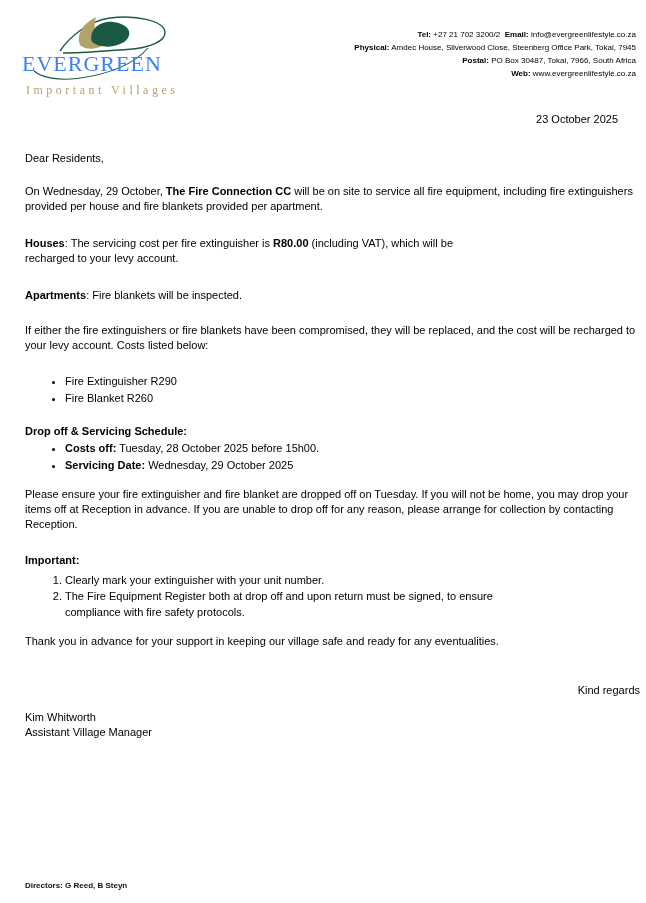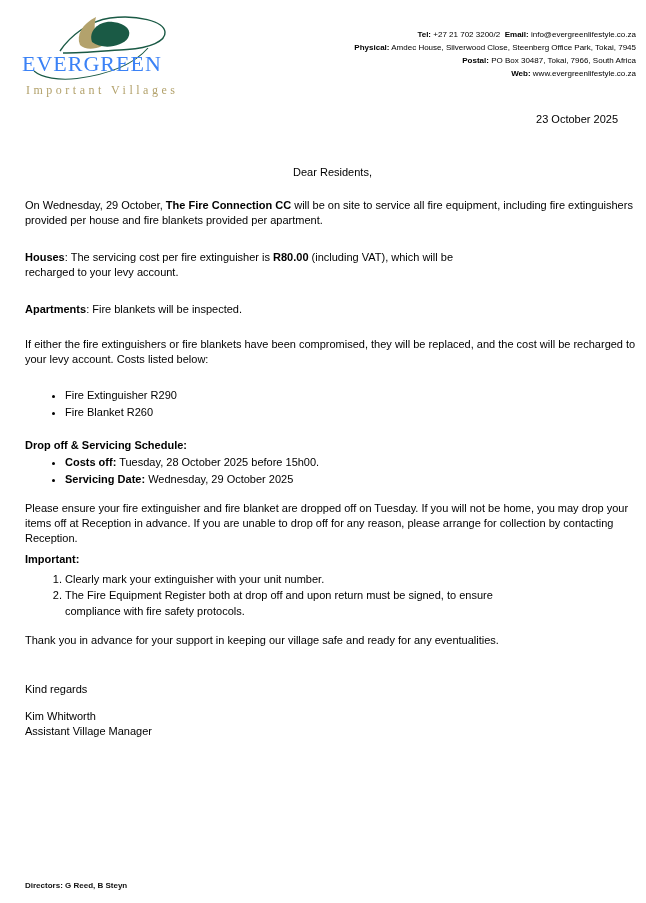--- a/index.html
+++ b/index.html
@@ -35,34 +35,34 @@
     white-space:nowrap;
   }
   .contact-block b { font-weight:bold; }
 
   
   .body-flow {
     position:absolute; left:25px; top:110px; width:615px;
     font-size:11px; line-height:15px;
   }
   .date { text-align:right; margin:2px 22px 0 0; }
-  .salutation { margin-top:38px;text-align:center; }
+  .salutation { margin-top:24px; }
   .subject { margin-top:20px; font-weight:bold; }
   .p-intro { margin-top:18px; }
   .p-houses { margin-top:22px; }
   .p-apartments { margin-top:22px; }
   .p-compromised { margin-top:20px; }
   ul.costs { margin:20px 0 0; padding-left:40px; line-height:17px; list-style:disc outside; }
   .schedule-heading { margin-top:17px; font-weight:bold; }
   ul.schedule { margin:1px 0 0; padding-left:40px; line-height:17px; list-style:disc outside; }
   .p-dropoff { margin-top:13px; }
-  .important-heading { margin-top:6px; font-weight:bold; }
+  .important-heading { margin-top:21px; font-weight:bold; }
   ol.important { margin:4px 0 0; padding-left:40px; line-height:16px; list-style:decimal outside; }
   .p-thanks { margin-top:14px; }
-  .closing { margin-top:34px; }
+  .closing { margin-top:34px;text-align:right; }
   .sig-name { margin-top:12px; }
   b { font-weight:bold; }
 
   
   .footer {
     position:absolute; left:25px; top:877px; right:20px;
     font-size:8px; font-weight:bold; line-height:17px; color:#111;
     white-space:nowrap;
   }
   .footer .sep { padding:0 7px; }

